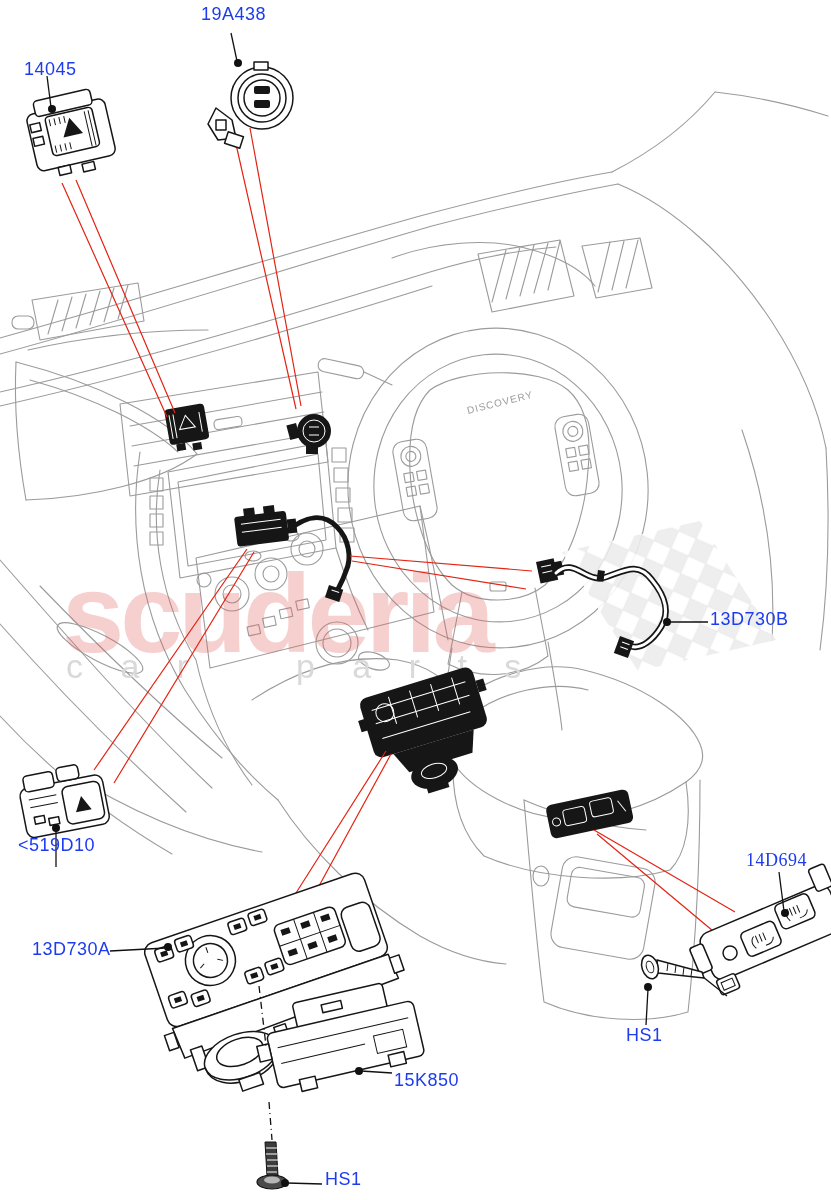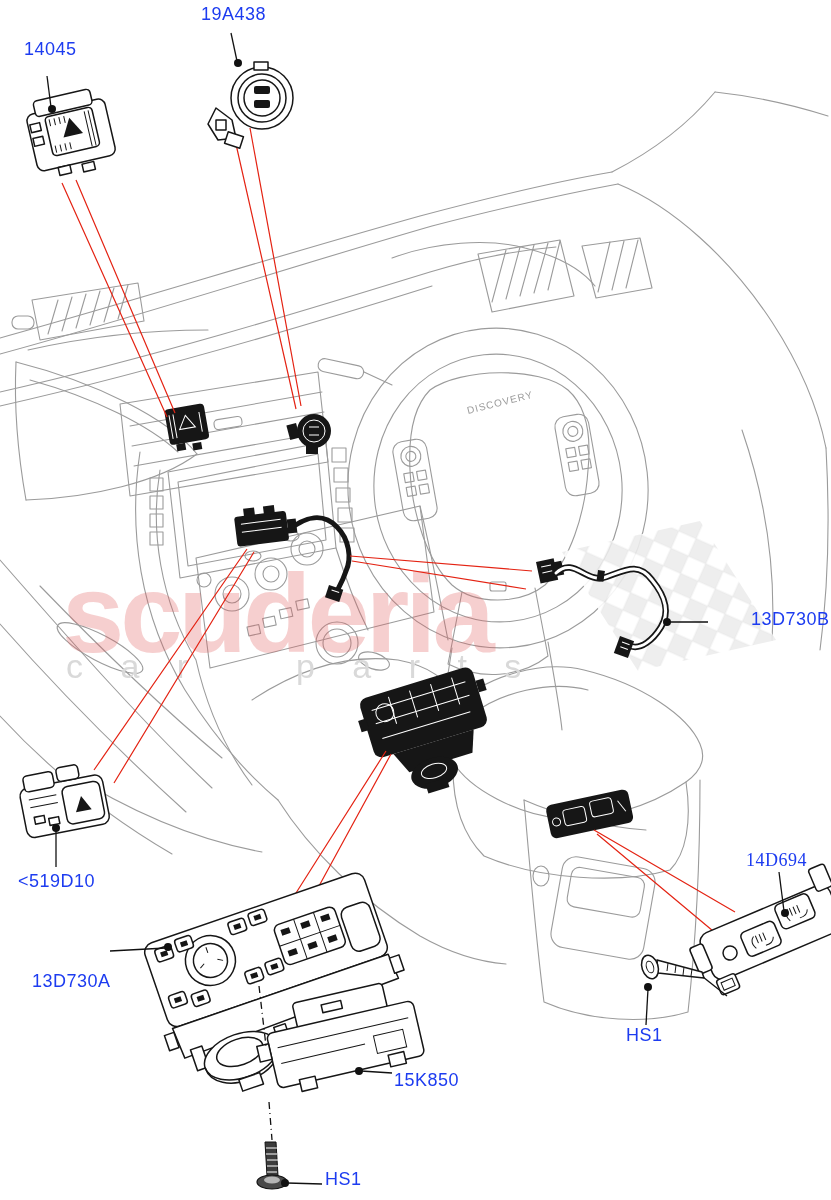--- a/index.html
+++ b/index.html
@@ -378,23 +378,23 @@
         <circle class="dot" cx="359" cy="1071" r="4"></circle>
     <path class="bl" d="M779,872 L784,911"></path>
         <circle class="dot" cx="785" cy="913" r="4"></circle>
     <path class="bl" d="M648,989 L646,1025"></path>
         <circle class="dot" cx="648" cy="987" r="4"></circle>
     <path class="bl" d="M287,1183 L322,1184"></path>
         <circle class="dot" cx="285" cy="1183" r="4"></circle>
   </g>
 </svg>
 
-<div class="plabel" style="left:24px;top:40px;text-align:right;">14045</div>
+<div class="plabel" style="left:24px;top:60px;text-align:right;">14045</div>
 <div class="plabel" style="left:201px;top:5px;">19A438</div>
-<div class="plabel" style="left:710px;top:610px;margin-left:41px;">13D730B</div>
-<div class="plabel" style="left:18px;top:872px;text-align:right;">&lt;519D10</div>
-<div class="plabel" style="left:32px;top:940px;margin-top:32px;">13D730A</div>
+<div class="plabel" style="left:710px;top:610px;">13D730B</div>
+<div class="plabel" style="left:18px;top:836px;text-align:right;">&lt;519D10</div>
+<div class="plabel" style="left:32px;top:940px;">13D730A</div>
 <div class="plabel" style="left:394px;top:1063px;margin-top:8px;">15K850</div>
 <div class="plabel" style="left:746px;top:851px;font-family:Liberation Serif, serif;">14D694</div>
 <div class="plabel" style="left:626px;top:1026px;">HS1</div>
 <div class="plabel" style="left:325px;top:1170px;">HS1</div>
 
 </div>
 
 </body></html>

